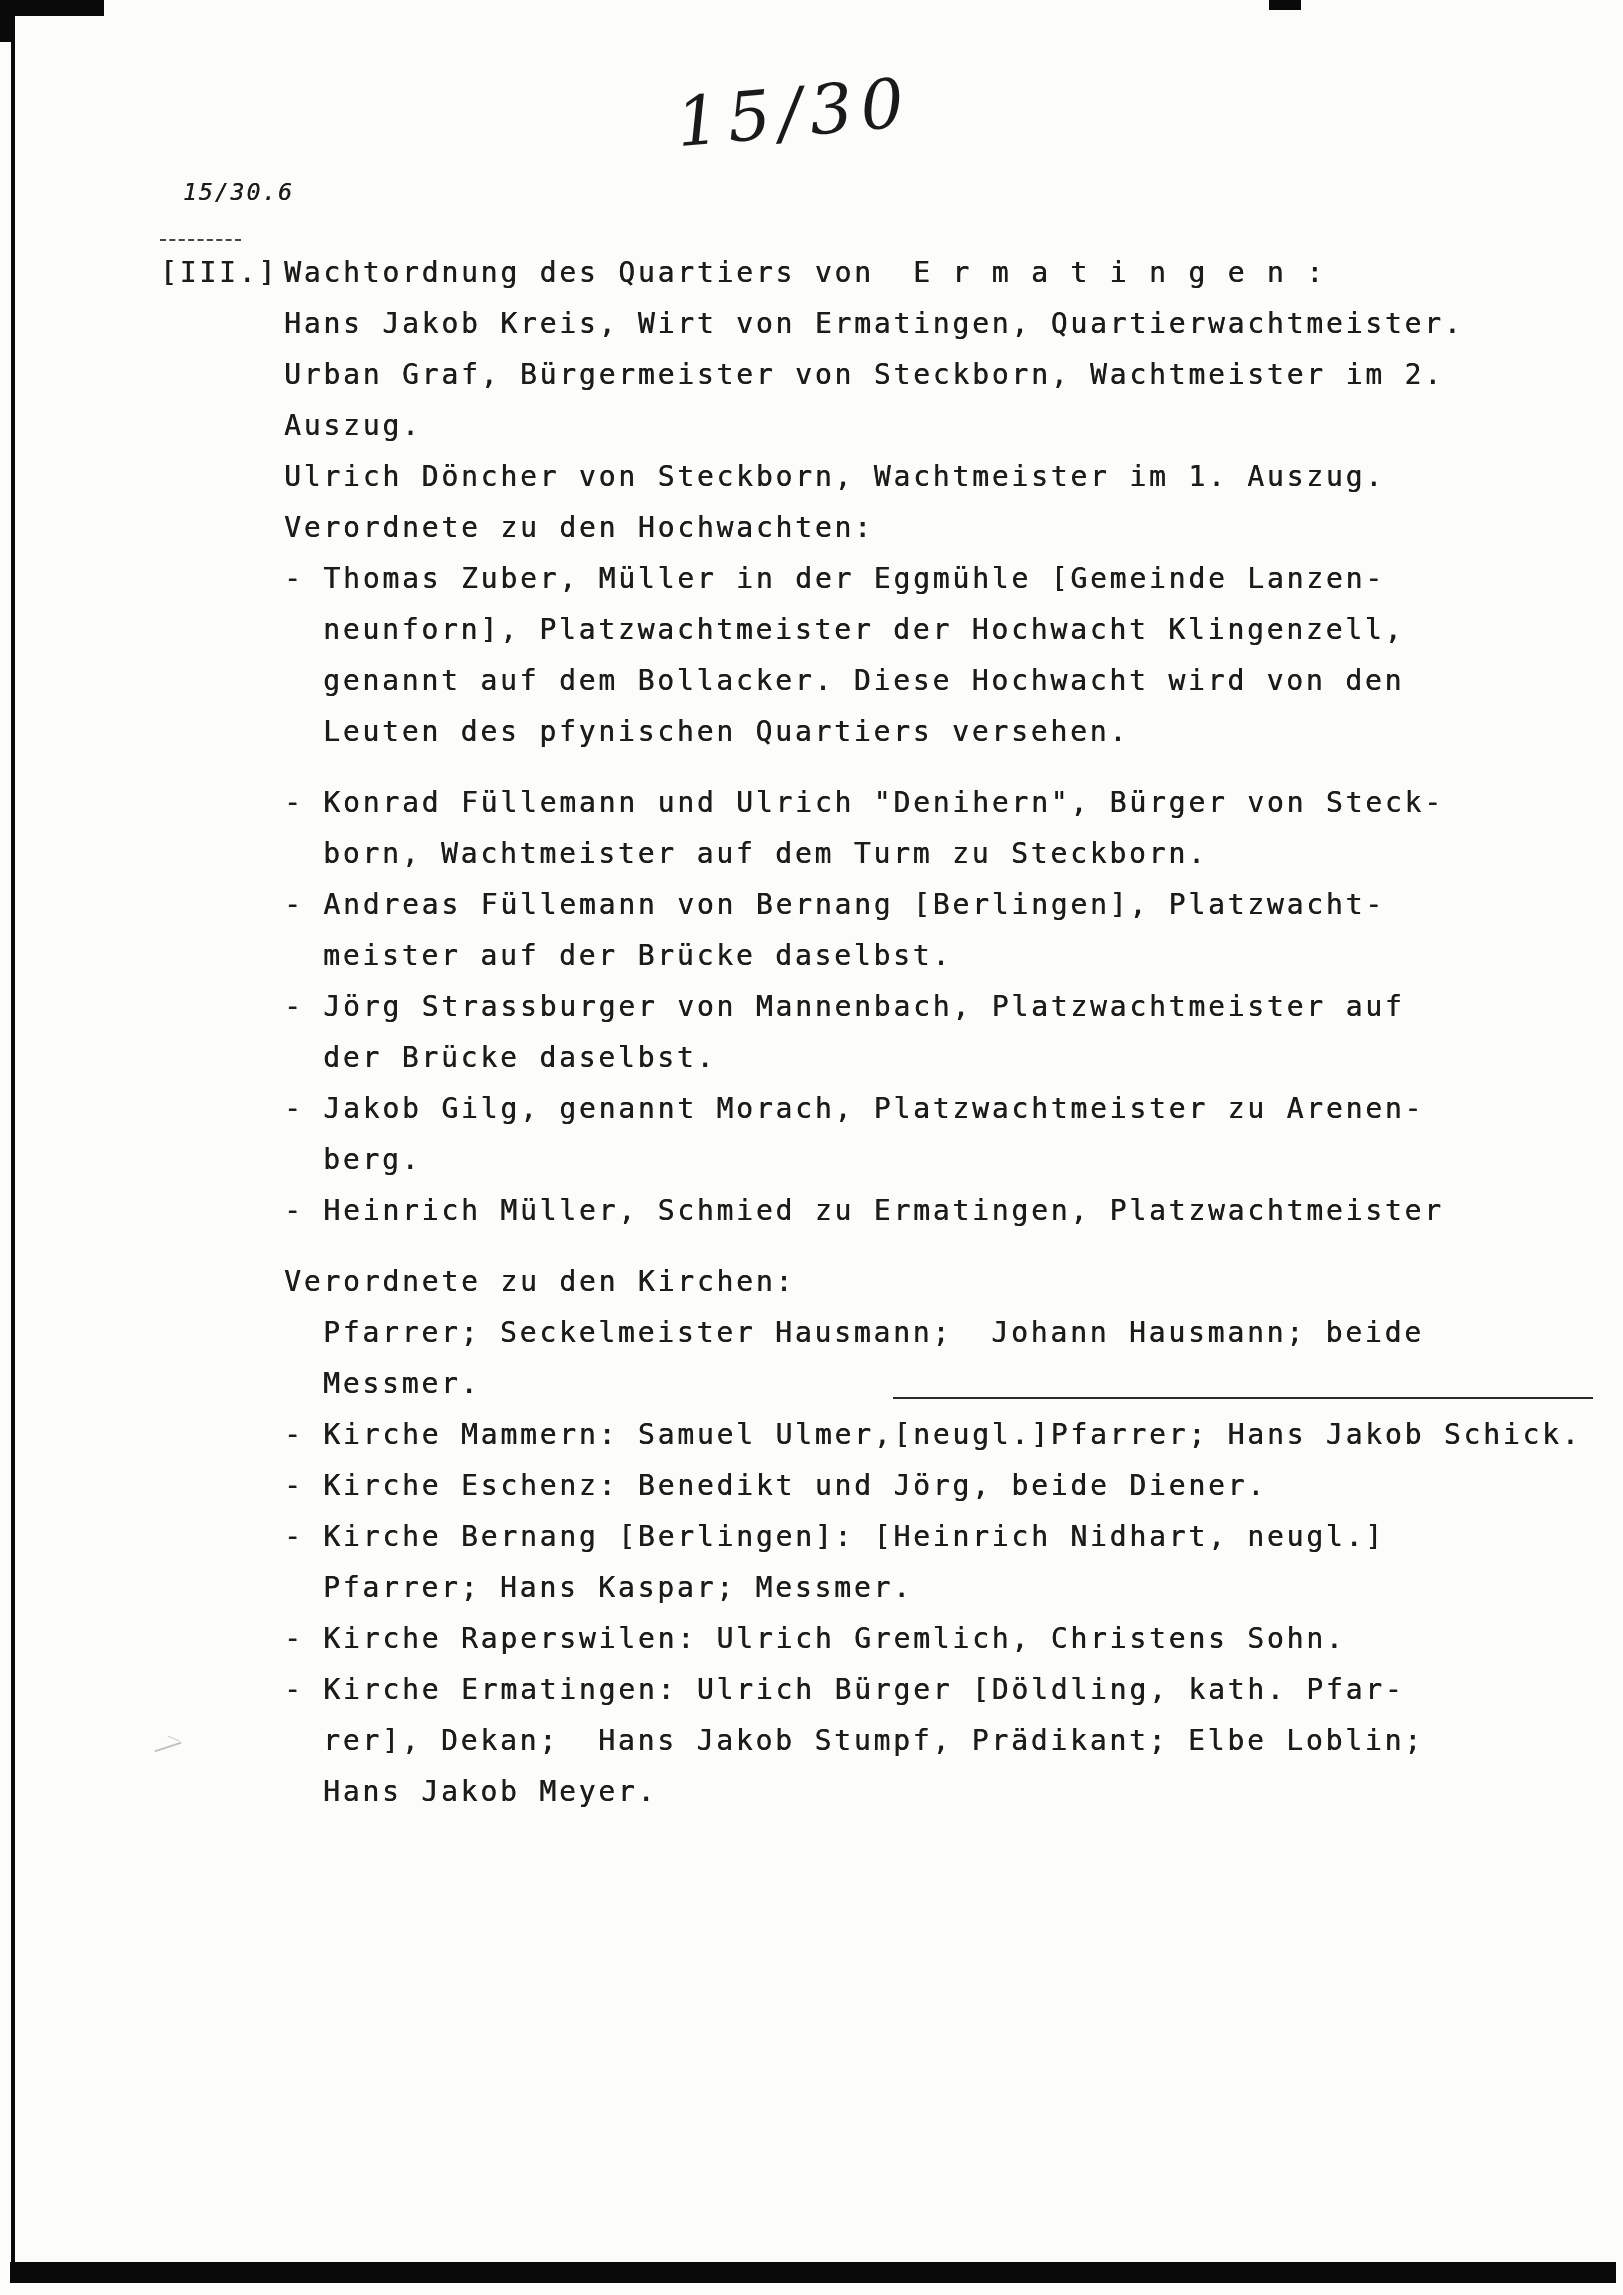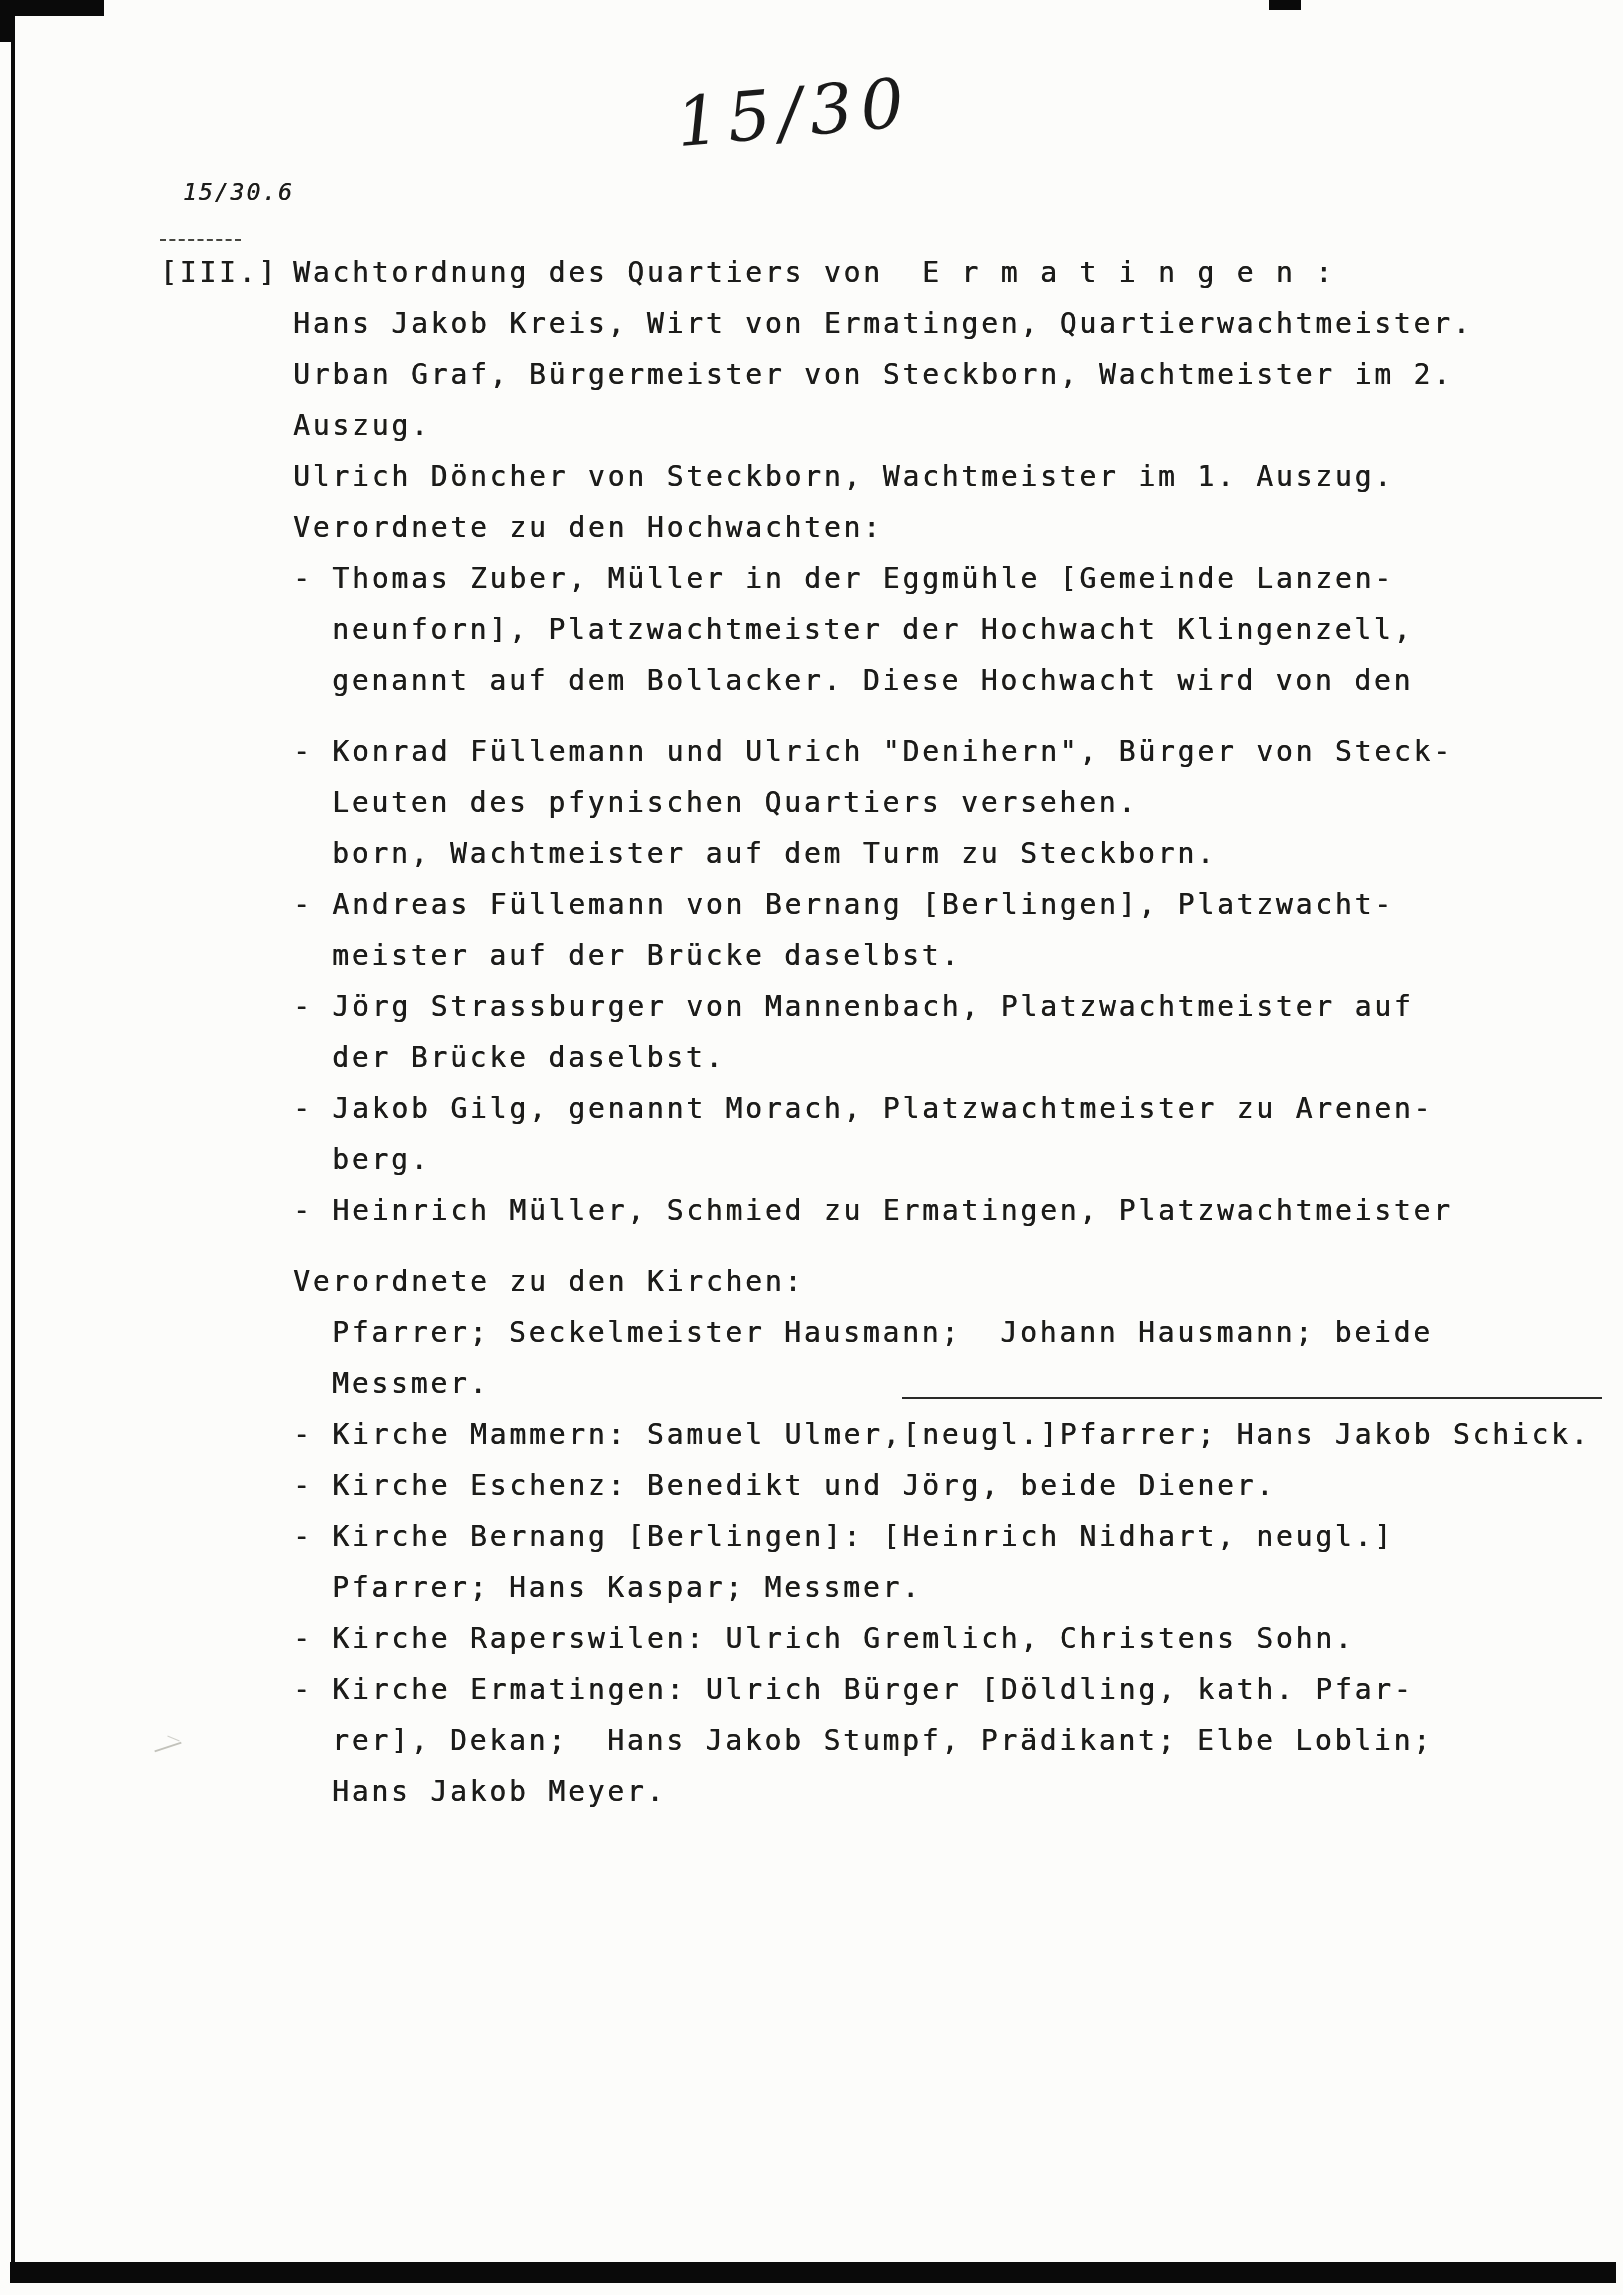--- a/index.html
+++ b/index.html
@@ -12,21 +12,21 @@
   }
   .page { position: absolute; inset: 0; background: #fcfcfa; }
 
   
   .doc {
     position: absolute; left: 284px; top: 247px; width: 1332px;
     font-size: 28px; line-height: 51px; letter-spacing: 2.8px;
     color: #1c1c1a;
     text-shadow: 0.4px 0 0 currentColor;
   }
-  .doc-line { white-space: pre; margin-left: 9px; }
+  .doc-line { white-space: pre; }
   .doc-line.c { padding-left: 39px; }
   .doc-line.gap { margin-top: 20px; }
   .overline { border-top: 2.4px solid #2a2a28; padding-top: 19px; padding-right: 11.4px; }
 
   .sec-label {
     position: absolute; left: 160px; top: 247px;
     font-size: 28px; line-height: 51px; letter-spacing: 2.8px;
     color: #1c1c1a; text-shadow: 0.4px 0 0 currentColor;
     white-space: pre;
   }
@@ -91,22 +91,22 @@
   <div class="doc">
       <div class="doc-line h">Wachtordnung des Quartiers von  E r m a t i n g e n :</div>
       <div class="doc-line b">Hans Jakob Kreis, Wirt von Ermatingen, Quartierwachtmeister.</div>
       <div class="doc-line b">Urban Graf, Bürgermeister von Steckborn, Wachtmeister im 2.</div>
       <div class="doc-line b">Auszug.</div>
       <div class="doc-line b">Ulrich Döncher von Steckborn, Wachtmeister im 1. Auszug.</div>
       <div class="doc-line b">Verordnete zu den Hochwachten:</div>
       <div class="doc-line li">- Thomas Zuber, Müller in der Eggmühle [Gemeinde Lanzen-</div>
       <div class="doc-line c">neunforn], Platzwachtmeister der Hochwacht Klingenzell,</div>
       <div class="doc-line c">genannt auf dem Bollacker. Diese Hochwacht wird von den</div>
+      <div class="doc-line c">Leuten des pfynischen Quartiers versehen.</div>
       <div class="doc-line li gap">- Konrad Füllemann und Ulrich "Denihern", Bürger von Steck-</div>
-      <div class="doc-line c">Leuten des pfynischen Quartiers versehen.</div>
       <div class="doc-line c">born, Wachtmeister auf dem Turm zu Steckborn.</div>
       <div class="doc-line li">- Andreas Füllemann von Bernang [Berlingen], Platzwacht-</div>
       <div class="doc-line c">meister auf der Brücke daselbst.</div>
       <div class="doc-line li">- Jörg Strassburger von Mannenbach, Platzwachtmeister auf</div>
       <div class="doc-line c">der Brücke daselbst.</div>
       <div class="doc-line li">- Jakob Gilg, genannt Morach, Platzwachtmeister zu Arenen-</div>
       <div class="doc-line c">berg.</div>
       <div class="doc-line li">- Heinrich Müller, Schmied zu Ermatingen, Platzwachtmeister</div>
       <div class="doc-line b gap">Verordnete zu den Kirchen:</div>
       <div class="doc-line c">Pfarrer; Seckelmeister Hausmann;  Johann Hausmann; beide</div>

